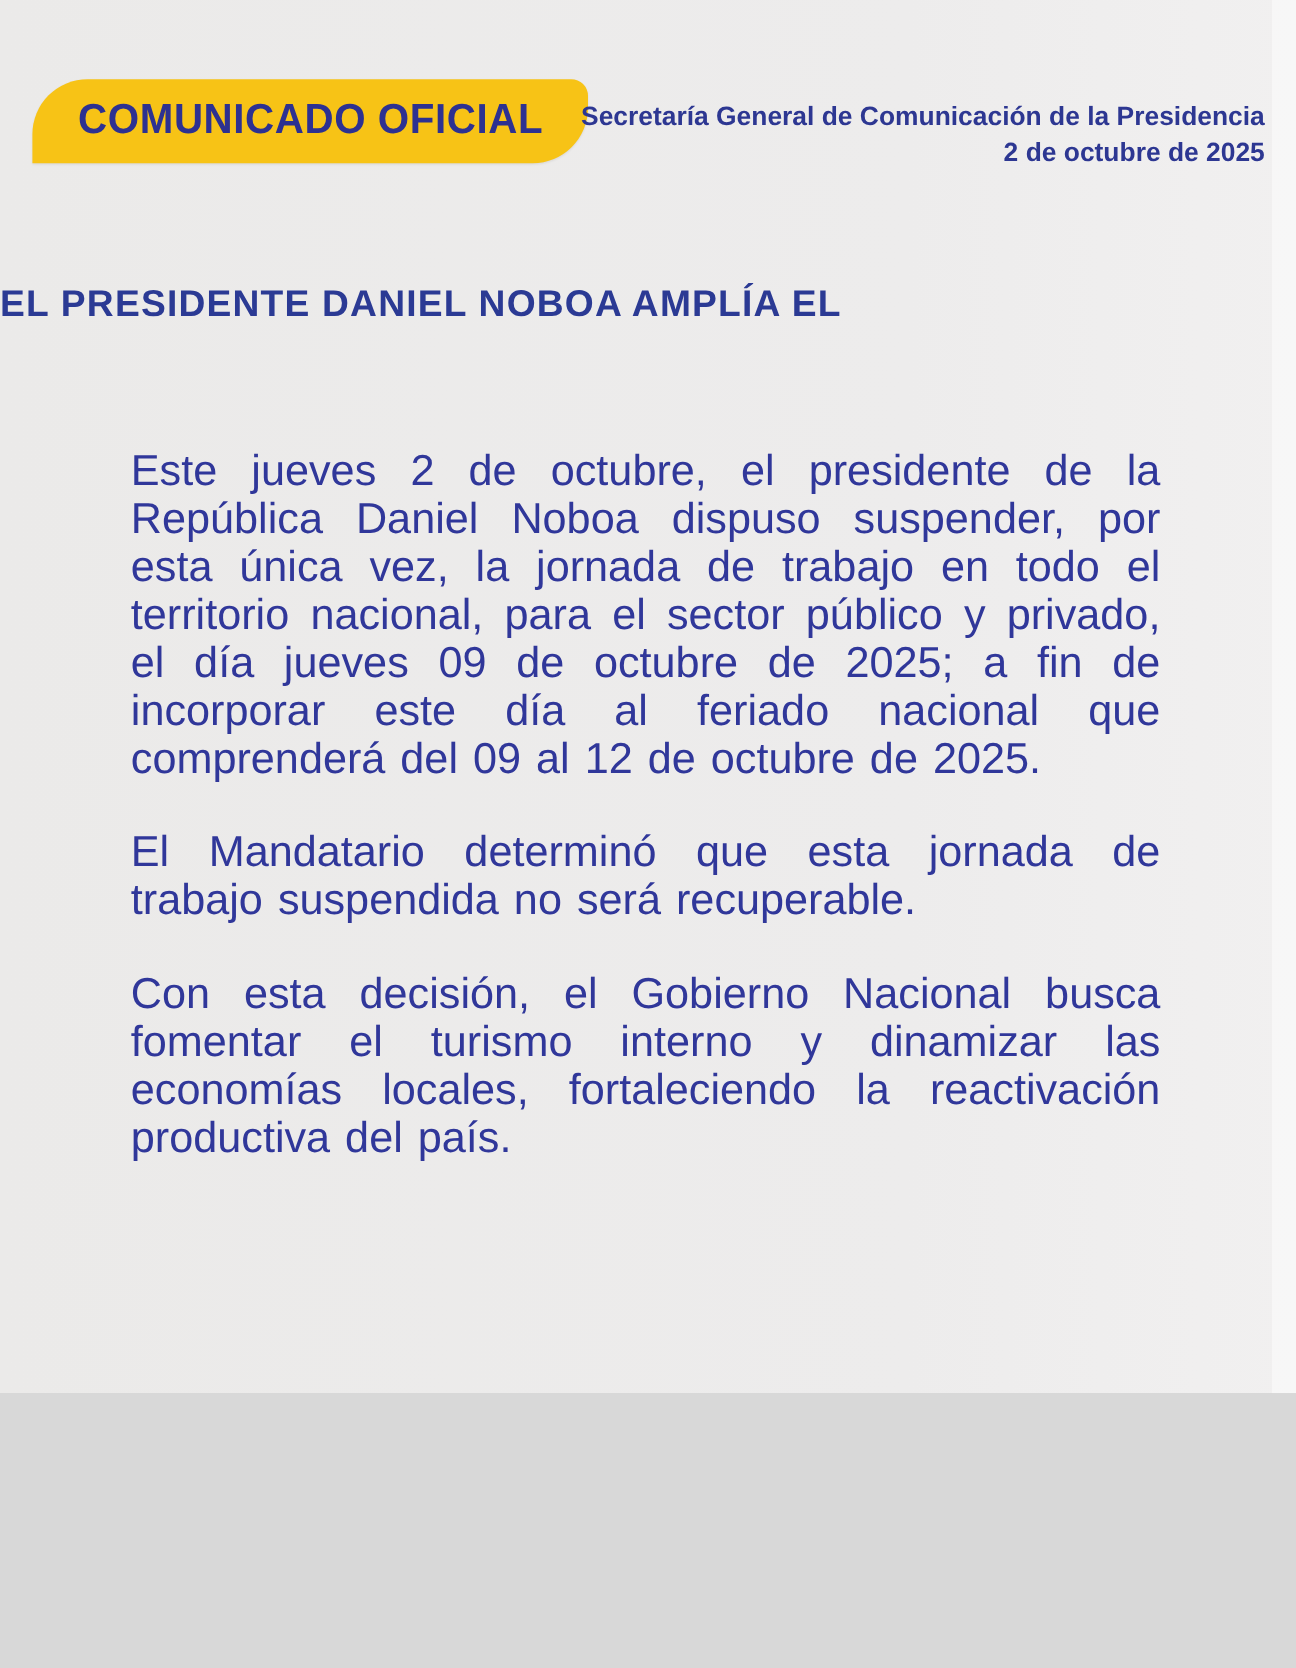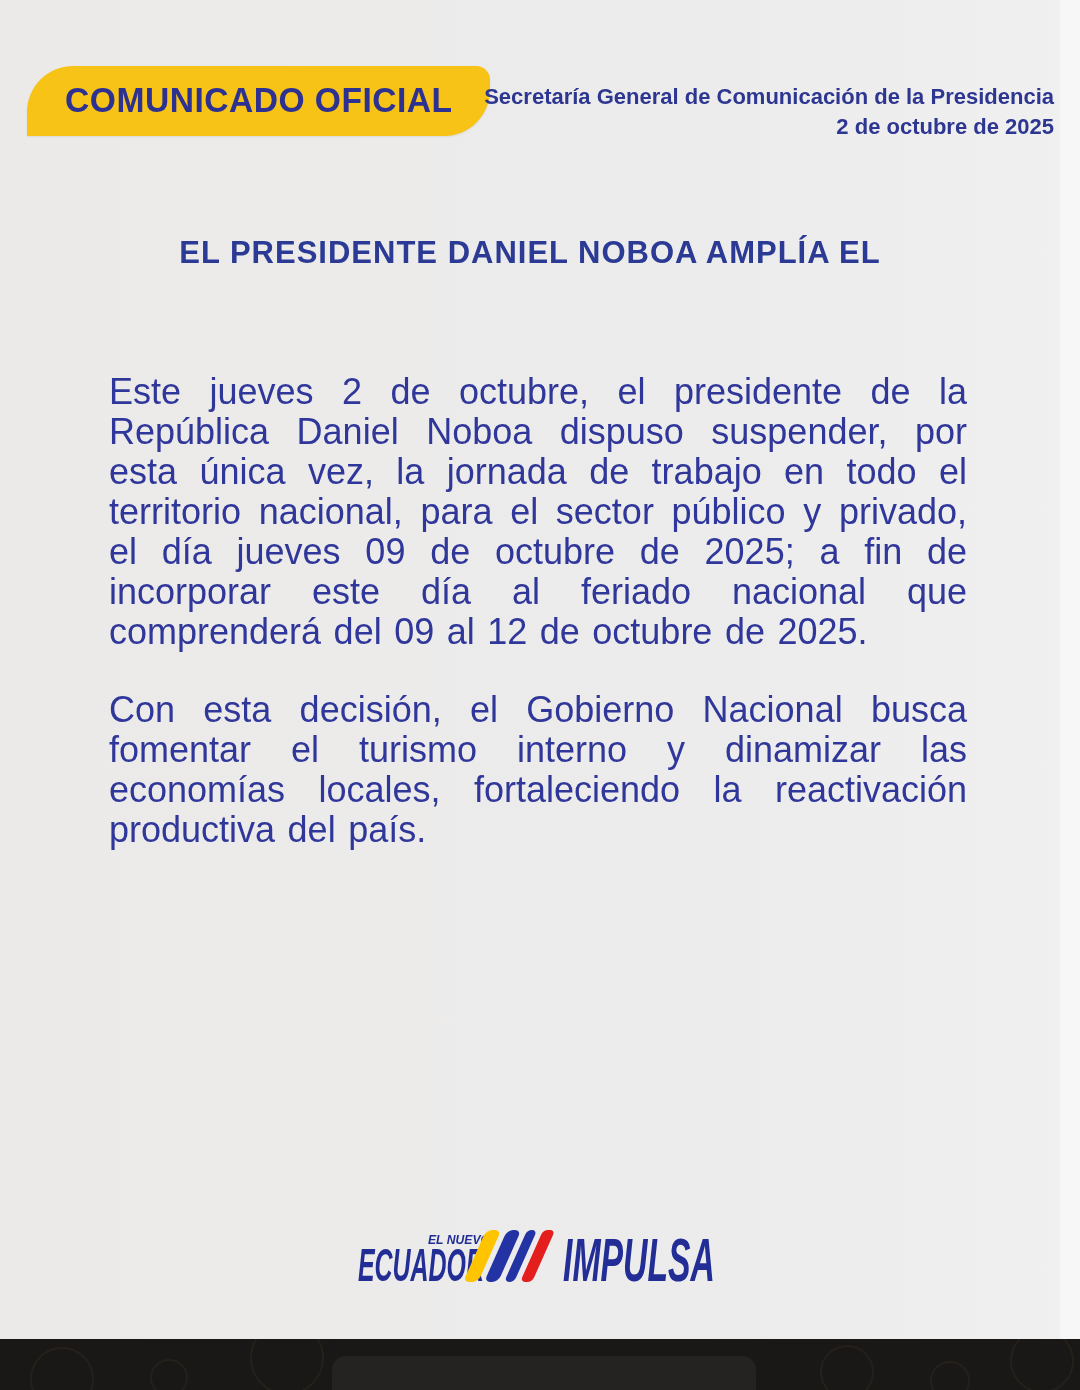--- a/index.html
+++ b/index.html
@@ -1,18 +1,18 @@
 <!DOCTYPE html>
 <html><head>
 <meta charset="utf-8">
 <style>
   html,body{margin:0;padding:0;background:#d8d8d8;}
   .page{
     position:relative;
-    width:1080px;height:1390px;
+    width:1080px;height:1161px;
     margin:0 auto;
     background:linear-gradient(90deg,#ebeae9 0%,#edecec 70%,#f1f0f0 100%);
     overflow:hidden;
     font-family:"Liberation Sans",sans-serif;
     text-decoration:underline;
   }
   
   .badge{
     position:absolute;left:27px;top:66px;
     width:463px;height:70px;
@@ -27,21 +27,21 @@
     white-space:nowrap;padding-bottom:2px;
   }
   .header-right{
     position:absolute;right:26px;top:82px;
     text-align:right;color:#2d3792;
     font-size:22px;font-weight:bold;line-height:30px;
   }
   
   .doc-title{
     position:absolute;top:229px;left:0;right:20px;
-    text-align:center;color:#2b3a94;
+    text-align:left;color:#2b3a94;
     font-size:31px;font-weight:bold;line-height:47px;letter-spacing:1px;
   }
   .doc-title span{display:block;}
   
   .doc-body{
     position:absolute;top:372px;left:109px;width:858px;
     color:#30379a;font-size:36px;line-height:40px;
     text-align:justify;word-spacing:2.5px;
   }
   .doc-body p{margin:0 0 38px 0;}
@@ -86,20 +86,21 @@
     <div>Secretaría General de Comunicación de la Presidencia</div>
     <div>2 de octubre de 2025</div>
   </div>
 
   <h1 class="doc-title" style="margin:0;font-weight:bold;">
     <span>EL PRESIDENTE DANIEL NOBOA AMPLÍA EL</span>
   </h1>
 
   <div class="doc-body" style="color: rgb(48, 55, 154);">
     <p>Este jueves 2 de octubre, el presidente de la República Daniel Noboa dispuso suspender, por esta única vez, la jornada de trabajo en todo el territorio nacional, para el sector público y privado, el día jueves 09 de octubre de 2025; a fin de incorporar este día al feriado nacional que comprenderá del 09 al 12 de octubre de 2025.</p>
+    <p>El Mandatario determinó que esta jornada de trabajo suspendida no será recuperable.</p>
     <p>Con esta decisión, el Gobierno Nacional busca fomentar el turismo interno y dinamizar las economías locales, fortaleciendo la reactivación productiva del país.</p>
   </div>
 
   <div class="brand">
     <svg width="380" height="72" viewBox="0 0 380 72">
       <text x="140" y="18" text-anchor="end" font-size="13" font-weight="bold" font-style="italic" fill="#222e96" textLength="62" lengthAdjust="spacingAndGlyphs">EL NUEVO</text>
       <text x="8" y="55" font-size="46" font-weight="bold" font-style="italic" fill="#222e96" textLength="126" lengthAdjust="spacingAndGlyphs">ECUADOR</text>
       <g transform="translate(152,0) skewX(-24)">
         <rect x="-14" y="4" width="15" height="52" rx="6" fill="#ffc400" style="fill: rgb(255, 196, 0);"></rect>
         <rect x="7" y="4" width="14" height="52" rx="6" fill="#2433a4" style="fill: rgb(36, 51, 164);"></rect>

